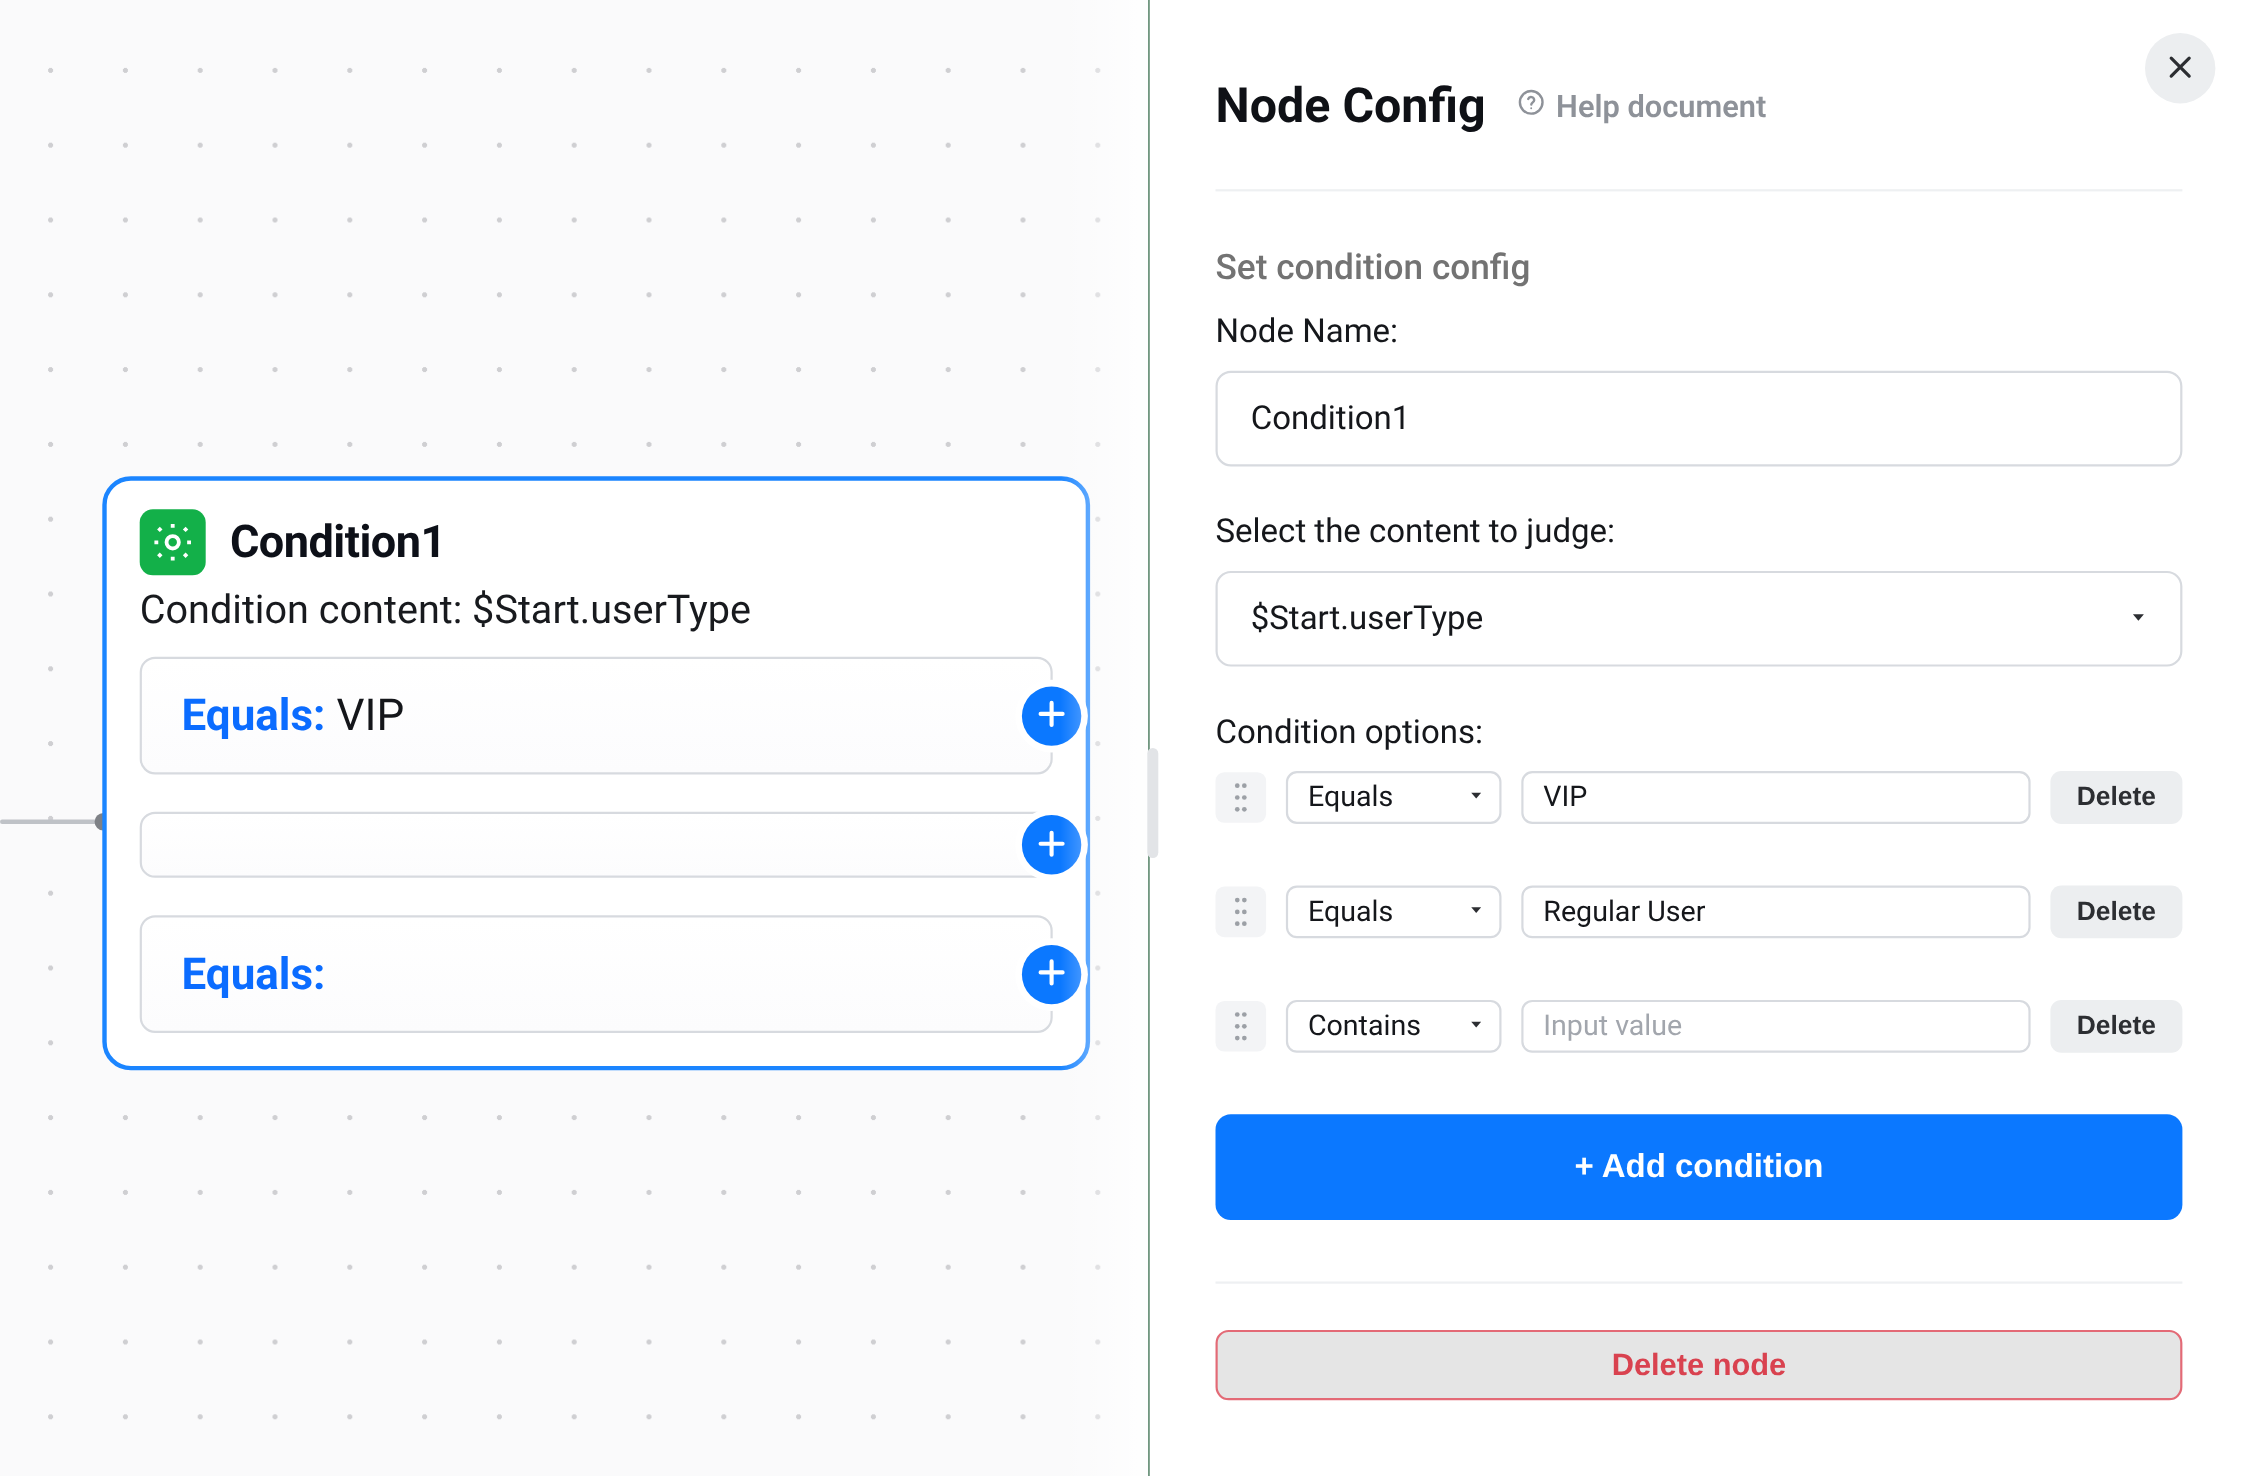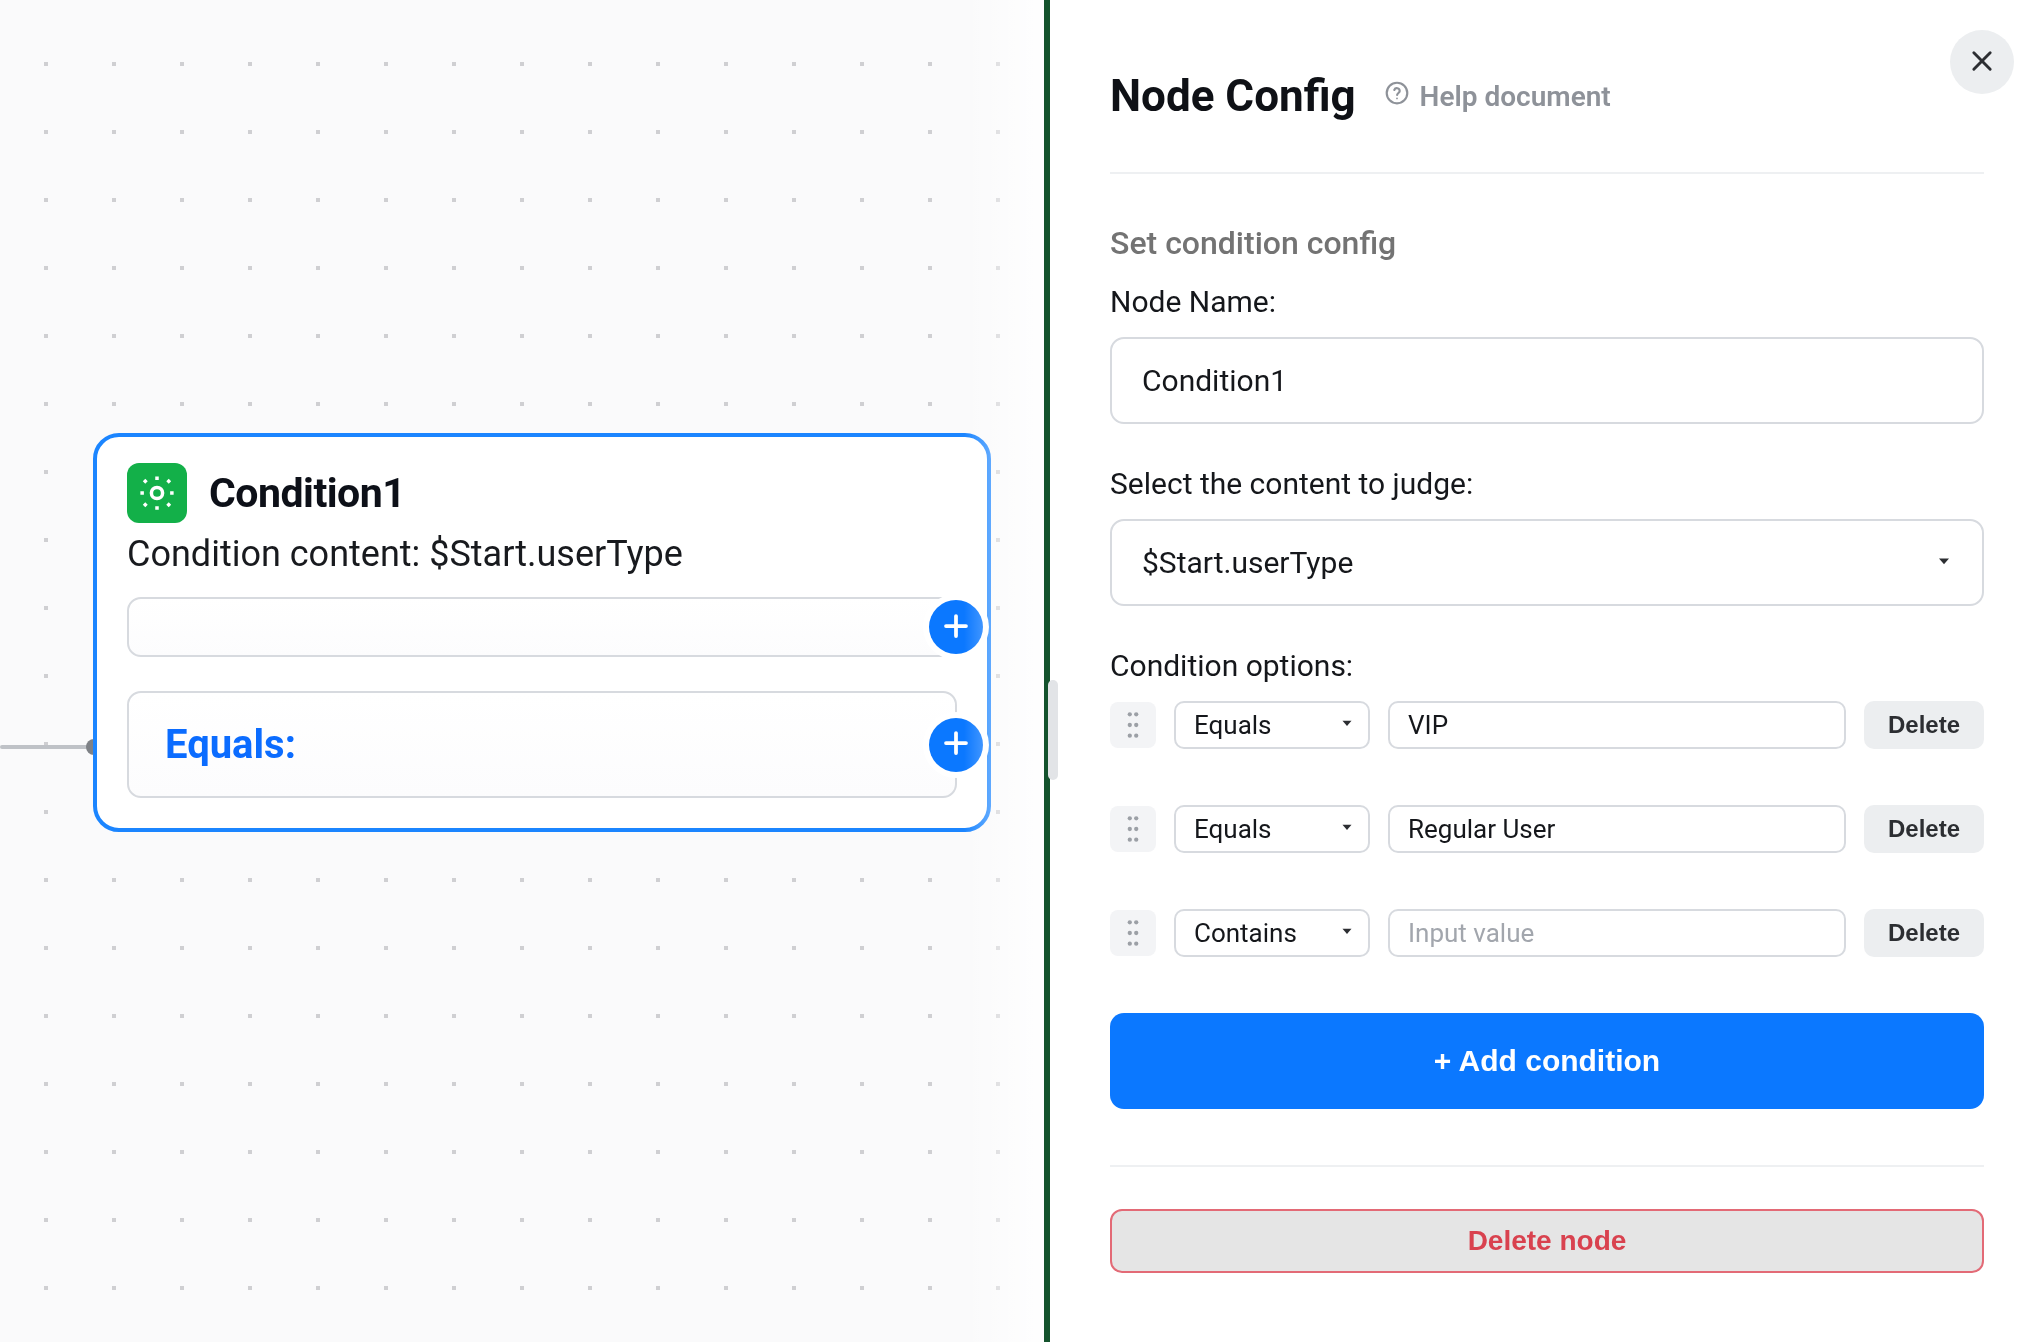--- a/index.html
+++ b/index.html
@@ -124,21 +124,21 @@
 
   
   .panel {
     position: absolute;
     top: 0;
     right: 0;
     width: 1000px;
     height: 100%;
     background: #fff;
     padding: 70px 60px 60px 60px;
-    border-left: 6px solid #14532d;
+    border-left: 1px solid #14532d;
   }
   .panel-close {
     position: absolute;
     top: 30px;
     right: 30px;
     width: 64px;
     height: 64px;
     border-radius: 50%;
     background: #eceef0;
     border: none;
@@ -334,20 +334,28 @@
         <path d="M12 2.5v2M12 19.5v2M4.6 4.6l1.4 1.4M18 18l1.4 1.4M2.5 12h2M19.5 12h2M4.6 19.4l1.4-1.4M18 6l1.4-1.4"></path>
       </svg>
     </div>
     <div class="node-title">Condition1</div>
   </div>
   <div class="node-subtitle">
     <span>Condition content: </span><span>$Start.userType</span>
   </div>
 
   <div id="branches-container">
+      <div class="branch-row">
+        <div class="branch-label"><span class="branch-op">Equals:</span> <span class="branch-val">VIP</span></div>
+        <button class="branch-add">
+          <span><svg viewBox="0 0 24 24" fill="none" stroke="#fff" stroke-width="3" stroke-linecap="round">
+              <path d="M12 4v16M4 12h16"></path>
+            </svg></span>
+        </button>
+      </div>
       <div class="branch-row">
         <button class="branch-add">
           <span><svg viewBox="0 0 24 24" fill="none" stroke="#fff" stroke-width="3" stroke-linecap="round">
               <path d="M12 4v16M4 12h16"></path>
             </svg></span>
         </button>
       </div>
       <div class="branch-row">
         <div class="branch-label"><span class="branch-op">Equals:</span> <span class="branch-val"></span></div>
         <button class="branch-add">

